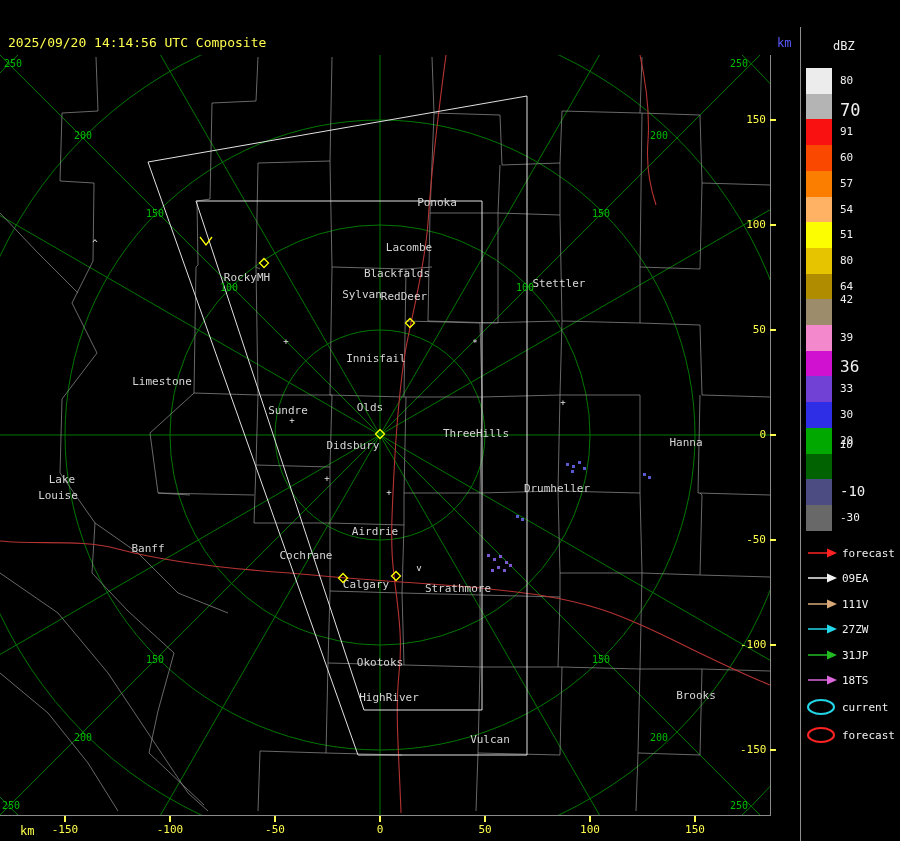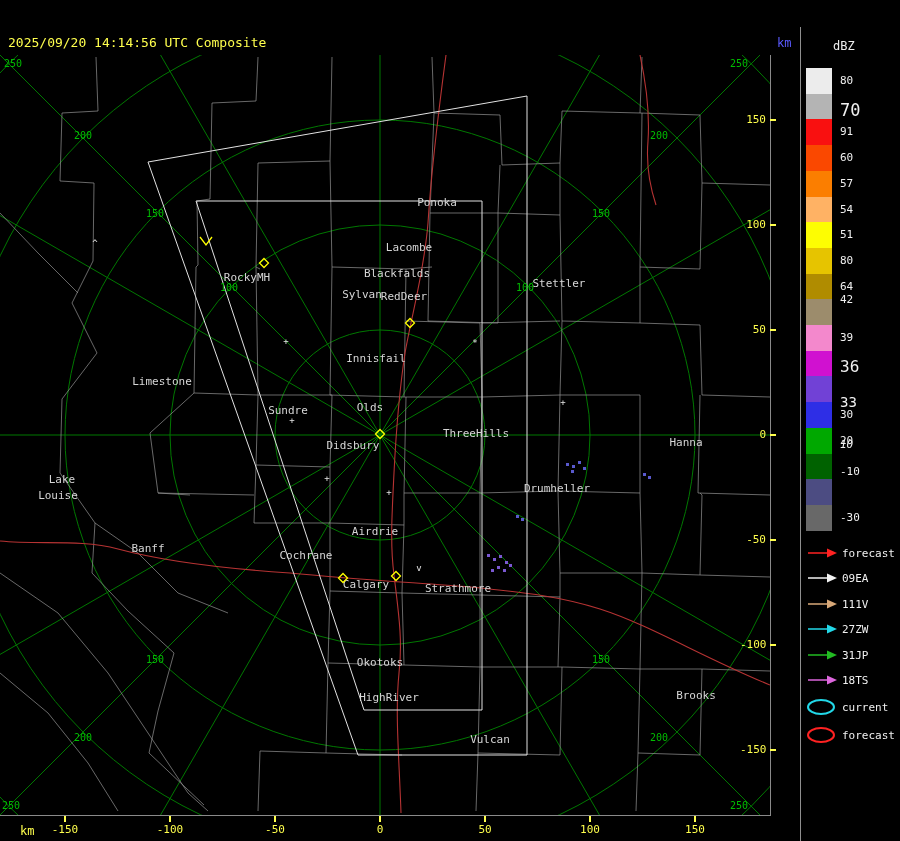--- a/index.html
+++ b/index.html
@@ -246,29 +246,29 @@
       <div style="position: absolute; left: 34px; top: 185.9px; color: rgb(240, 240, 240); font-size: 11px;">80</div>
       <div style="position: absolute; left: 0px; top: 205.6px; width: 26px; height: 26.2px; background: rgb(176, 140, 0);"></div>
       <div style="position: absolute; left: 34px; top: 211.6px; color: rgb(240, 240, 240); font-size: 11px;">64</div>
       <div style="position: absolute; left: 0px; top: 231.3px; width: 26px; height: 26.2px; background: rgb(156, 140, 108);"></div>
       <div style="position: absolute; left: 34px; top: 225px; color: rgb(240, 240, 240); font-size: 11px;">42</div>
       <div style="position: absolute; left: 0px; top: 257px; width: 26px; height: 26.2px; background: rgb(243, 136, 204);"></div>
       <div style="position: absolute; left: 34px; top: 263px; color: rgb(240, 240, 240); font-size: 11px;">39</div>
       <div style="position: absolute; left: 0px; top: 282.7px; width: 26px; height: 26.2px; background: rgb(208, 17, 208);"></div>
       <div style="position: absolute; left: 34px; top: 288.7px; color: rgb(240, 240, 240); font-size: 16px;">36</div>
       <div style="position: absolute; left: 0px; top: 308.4px; width: 26px; height: 26.2px; background: rgb(113, 65, 214);"></div>
-      <div style="position: absolute; left: 34px; top: 314.4px; color: rgb(240, 240, 240); font-size: 14px; margin-top: 12px;">33</div>
+      <div style="position: absolute; left: 34px; top: 314.4px; color: rgb(240, 240, 240); font-size: 11px;">33</div>
       <div style="position: absolute; left: 0px; top: 334.1px; width: 26px; height: 26.2px; background: rgb(46, 46, 230);"></div>
       <div style="position: absolute; left: 34px; top: 340.1px; color: rgb(240, 240, 240); font-size: 11px;">30</div>
       <div style="position: absolute; left: 0px; top: 359.8px; width: 26px; height: 26.2px; background: rgb(0, 168, 0);"></div>
       <div style="position: absolute; left: 34px; top: 365.8px; color: rgb(240, 240, 240); font-size: 11px;">20</div>
       <div style="position: absolute; left: 0px; top: 385.5px; width: 26px; height: 26.2px; background: rgb(0, 98, 0);"></div>
       <div style="position: absolute; left: 34px; top: 370px; color: rgb(240, 240, 240); font-size: 11px; font-style: italic;">10</div>
       <div style="position: absolute; left: 0px; top: 411.2px; width: 26px; height: 26.2px; background: rgb(76, 76, 130);"></div>
-      <div style="position: absolute; left: 34px; top: 397px; color: rgb(240, 240, 240); font-size: 11px;">-10</div>
+      <div style="position: absolute; left: 34px; top: 415px; color: rgb(240, 240, 240); font-size: 14px;">-10</div>
       <div style="position: absolute; left: 0px; top: 436.9px; width: 26px; height: 26.2px; background: rgb(104, 104, 104);"></div>
       <div style="position: absolute; left: 34px; top: 442.9px; color: rgb(240, 240, 240); font-size: 11px;">-30</div>
     </div>
   <div id="legend">
       <div style="position: absolute; left: 0px; top: 0px; width: 94px; height: 24px;"><svg width="32" height="20">
           <line x1="2" y1="10" x2="23" y2="10" stroke="#ff2222" stroke-width="1.5"></line>
           <polygon points="31,10 21,5.5 21,14.5" fill="#ff2222"></polygon>
         </svg><div style="position: absolute; left: 36px; top: 4px; color: rgb(240, 240, 240); font-size: 11px;">forecast</div></div>
       <div style="position: absolute; left: 0px; top: 25.4px; width: 94px; height: 24px;"><svg width="32" height="20">
           <line x1="2" y1="10" x2="23" y2="10" stroke="#f2f2f2" stroke-width="1.5"></line>

